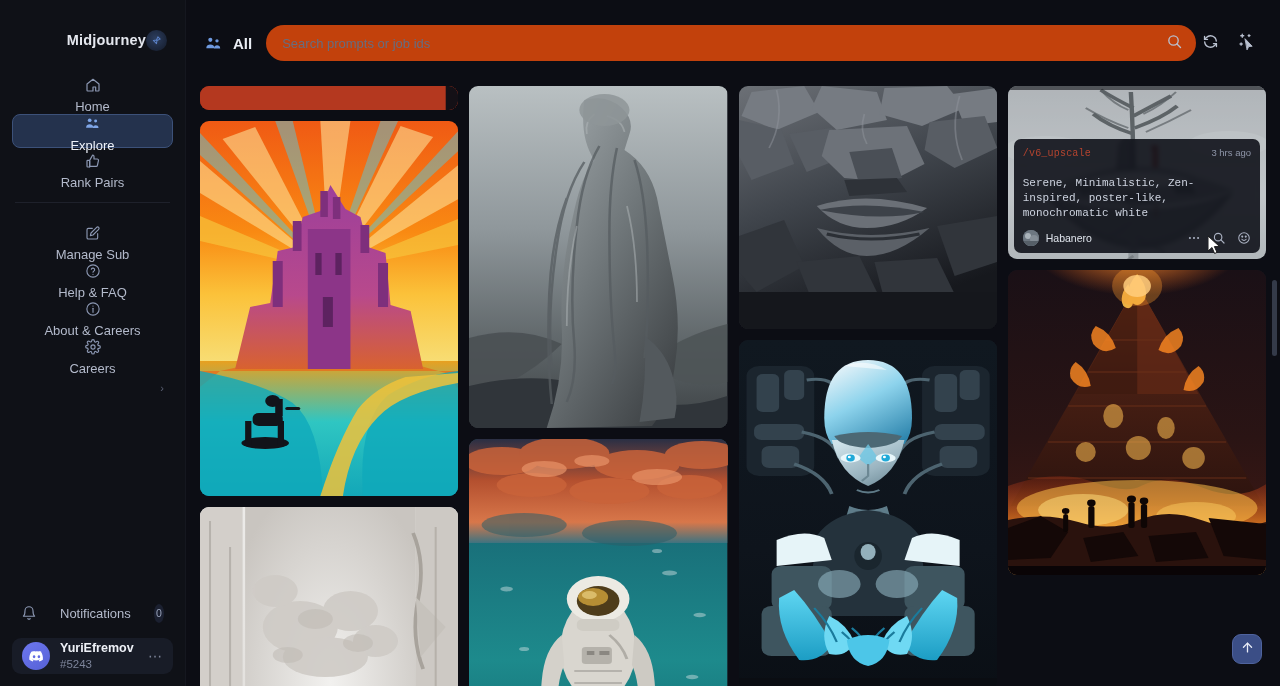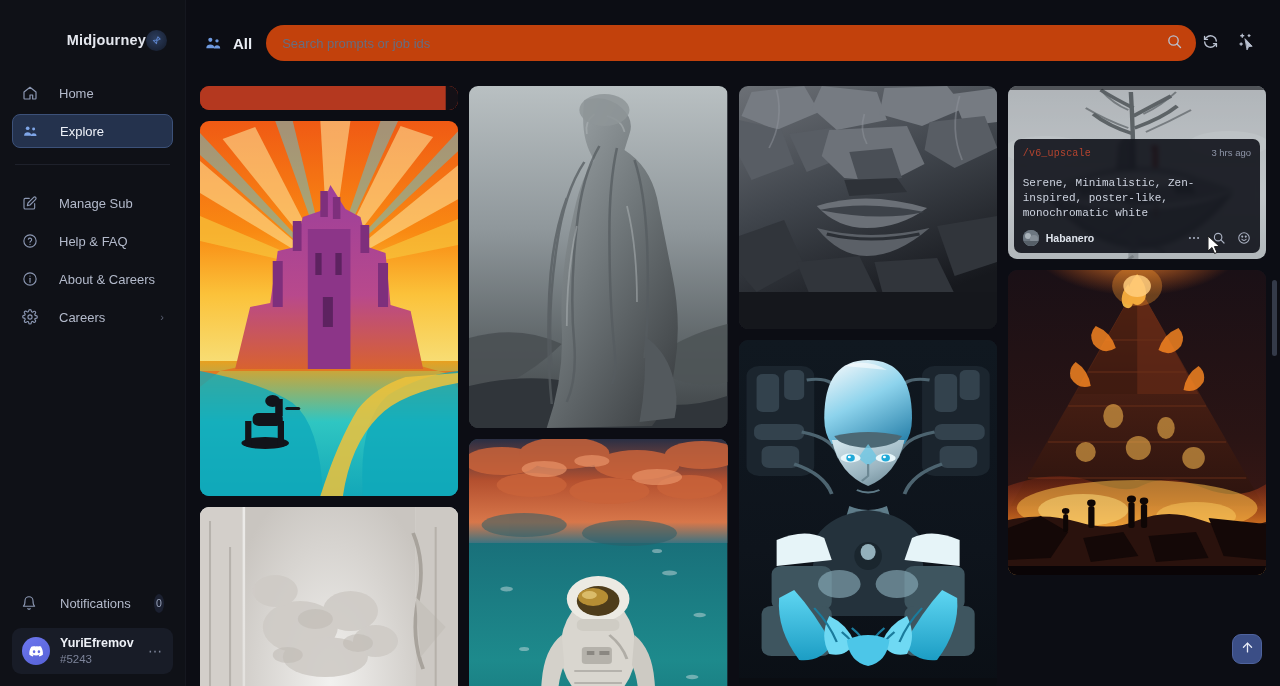--- a/index.html
+++ b/index.html
@@ -29,24 +29,25 @@
   .brand-title { color: #e4e7ee; font-size: 14.5px; font-weight: 700; letter-spacing: .2px; }
   .brand-pin {
     width: 21px; height: 21px; border-radius: 50%;
     background: radial-gradient(circle at 45% 40%, #2d3e5e 0%, #1a2438 70%, #141c2c 100%);
     display: flex; align-items: center; justify-content: center;
     color: #5b82c9; font-size: 10px;
   }
   .nav-group { padding: 8px 12px 0 12px; }
   .nav-item {
     height: 34px; border-radius: 8px;
-    display: flex; align-items: center; gap: 21px;
+    display: flex; align-items: center; gap: 6px;
     padding: 0 9px; margin-bottom: 4px;
     color: #b3bacb; font-size: 13px; cursor: pointer;
     position: relative;
+    flex-direction: column;
   }
   .nav-item .ic { width: 17px; height: 17px; flex: 0 0 17px; display:flex; align-items:center; justify-content:center; color:#8c98b3; }
   .nav-item.active {
     background: #24324d;
     border: 1px solid #3c5179;
     color: #eef2f9;
   }
   .nav-item.active .ic { color: #7fa6e8; }
   .nav-sep { height: 1px; background: #1e212b; margin: 12px 15px 13px 15px; }
   .chev-g { margin-left:auto; color:#5a6074; font-size: 11px; }
@@ -58,21 +59,21 @@
     padding: 0 9px; color: #b3bacb; font-size: 13px; cursor: pointer;
     margin-bottom: 8px;
   }
   .notif-row .ic { width: 17px; height:17px; color:#8c98b3; display:flex; align-items:center; justify-content:center;}
   .notif-count {
     margin-left: auto; width: 19px; height: 19px; border-radius: 50%;
     background: #1b2030; color: #9aa4bb; font-size: 10.5px;
     display: flex; align-items: center; justify-content: center;
   }
   .user-card {
-    height: 46px; border-radius: 9px; background: #181c27;
+    height: 36px; border-radius: 9px; background: #181c27;
     display: flex; align-items: center; padding: 0 10px; gap: 10px;
     cursor: pointer;
   }
   .user-av {
     width: 28px; height: 28px; border-radius: 50%;
     background: linear-gradient(145deg,#6d77ef,#5661d6);
     display: flex; align-items: center; justify-content: center;
     flex: 0 0 28px;
   }
   .user-meta { display: flex; flex-direction: column; line-height: 1.25; min-width:0; }
@@ -133,21 +134,21 @@
     border-radius: 7px; padding: 8px 9px 7px 9px;
     backdrop-filter: blur(2px);
   }
   .ov-top { display: flex; align-items: baseline; justify-content: space-between; }
   .ov-cmd { color: #b5442f; font-size: 10px; font-family: "Liberation Mono", monospace; letter-spacing: .2px; }
   .ov-time { color: #8e95a8; font-size: 9.5px; }
   .ov-prompt { color: #cdd3df; font-size: 11px; line-height: 1.35; margin-top: 17px; font-family: Liberation Mono, monospace; }
   .ov-bot { display: flex; align-items: center; gap: 7px; margin-top: 9px; }
   .ov-av { width: 16px; height: 16px; border-radius: 50%; overflow:hidden; flex:0 0 16px;
            background: linear-gradient(135deg,#57606e,#8b949f); }
-  .ov-user { color: #dfe4ec; font-size: 10.5px; font-weight: 700; }
+  .ov-user { color: #dfe4ec; font-size: 10.5px; font-weight: 400; }
   .ov-acts { margin-left: auto; display: flex; align-items: center; gap: 11px; color: #aab1c2; }
   .ov-acts .a { cursor: pointer; display:flex; align-items:center; }
 
   
   #fab {
     position: absolute; right: 18px; bottom: 22px;
     width: 30px; height: 30px; border-radius: 9px;
     background: #3b4e86; border: 1px solid #4f639e;
     display: flex; align-items: center; justify-content: center;
     color: #e8ecf6; cursor: pointer; z-index: 9;
@@ -193,20 +194,29 @@
           <svg width="17" height="17" viewBox="0 0 24 24" fill="currentColor">
             <circle cx="8" cy="7.4" r="2.6"></circle>
             <path d="M3 17.2c0-2.5 2.3-4 5-4s5 1.5 5 4v.8H3z"></path>
             <circle cx="16.4" cy="8.6" r="2.1"></circle>
             <path d="M12.6 17.6c.2-2.2 1.9-3.3 3.9-3.3 2.1 0 3.9 1.2 3.9 3.4v.5h-7.8z"></path>
           </svg>
         </span>
         <span>Explore</span>
       </div>
 
+      <div class="nav-item">
+        <span class="ic">
+          <svg width="16" height="16" viewBox="0 0 24 24" fill="none" stroke="currentColor" stroke-width="1.8" stroke-linecap="round" stroke-linejoin="round">
+            <path d="M7 21V11l4.5-8c1.3 0 2 .9 2 2.1V9h4.8c1.3 0 2.2 1.2 1.9 2.4l-1.6 7A2 2 0 0 1 16.7 20H7z"></path>
+            <rect x="3" y="11" width="4" height="10" rx="1"></rect>
+          </svg>
+        </span>
+        <span>Rank Pairs</span>
+      </div>
     </nav>
 
     <div class="nav-sep"></div>
 
     <nav class="nav-group">
 
       <div class="nav-item">
         <span class="ic">
           <svg width="16" height="16" viewBox="0 0 24 24" fill="none" stroke="currentColor" stroke-width="1.7" stroke-linecap="round" stroke-linejoin="round">
             <path d="M19 13v6a2 2 0 0 1-2 2H5a2 2 0 0 1-2-2V7a2 2 0 0 1 2-2h6"></path>

